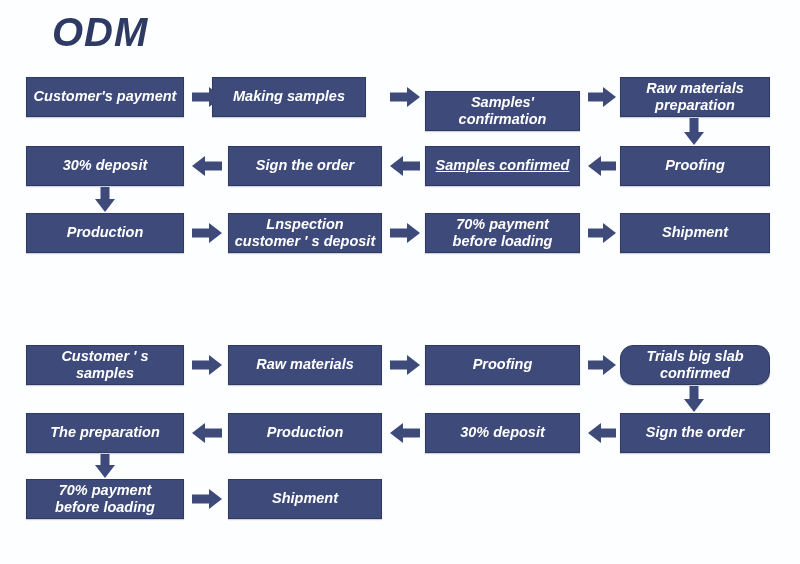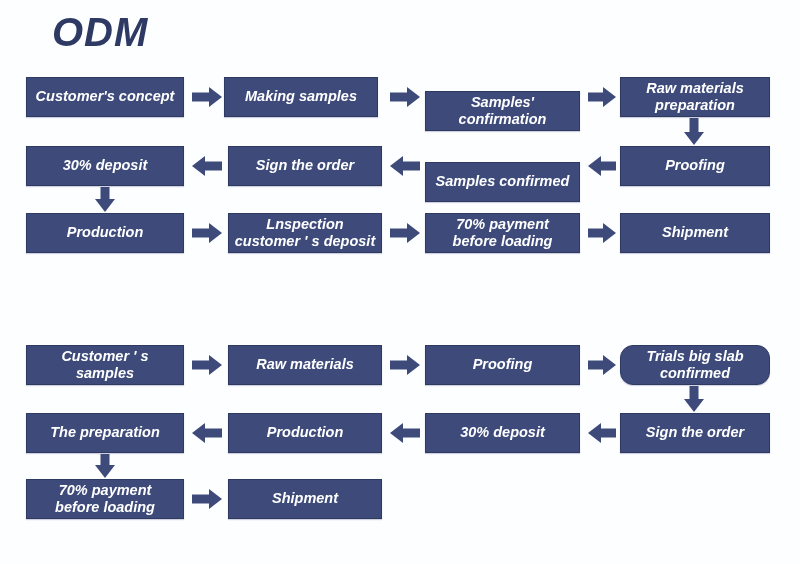--- a/index.html
+++ b/index.html
@@ -109,27 +109,27 @@
   }
 </style>
 </head>
 <body>
 
 <div id="stage">
 
   <div class="section-title" id="odm-title">ODM</div>
 
   <div id="odm-layer">
-      <div class="node" style="left: 26px; top: 77px; width: 158px; height: 40px;">Customer's concept</div>
-      <div class="node" style="left: 224px; top: 77px; width: 154px; height: 40px;">Making samples</div>
+      <div class="node" style="left: 26px; top: 77px; width: 158px; height: 40px;">Customer's payment</div>
+      <div class="node" style="left: 212px; top: 77px; width: 154px; height: 40px;">Making samples</div>
       <div class="node" style="left: 425px; top: 91px; width: 155px; height: 40px;">Samples' confirmation</div>
       <div class="node" style="left: 620px; top: 77px; width: 150px; height: 40px;">Raw materials
 preparation</div>
       <div class="node" style="left: 620px; top: 146px; width: 150px; height: 40px;">Proofing</div>
-      <div class="node" style="left: 425px; top: 162px; width: 155px; height: 40px;">Samples confirmed</div>
+      <div class="node" style="left: 425px; top: 146px; width: 155px; height: 40px; text-decoration: underline;">Samples confirmed</div>
       <div class="node" style="left: 228px; top: 146px; width: 154px; height: 40px;">Sign the order</div>
       <div class="node" style="left: 26px; top: 146px; width: 158px; height: 40px;">30% deposit</div>
       <div class="node" style="left: 26px; top: 213px; width: 158px; height: 40px;">Production</div>
       <div class="node" style="left: 228px; top: 213px; width: 154px; height: 40px;">Lnspection
 customer ' s deposit</div>
       <div class="node" style="left: 425px; top: 213px; width: 155px; height: 40px;">70% payment
 before loading</div>
       <div class="node" style="left: 620px; top: 213px; width: 150px; height: 40px;">Shipment</div>
       <div class="arrow right" style="left: 192px; top: 87px; width: 30px; height: 20px;">
         <div class="shaft" style="width: 18px;"></div>

